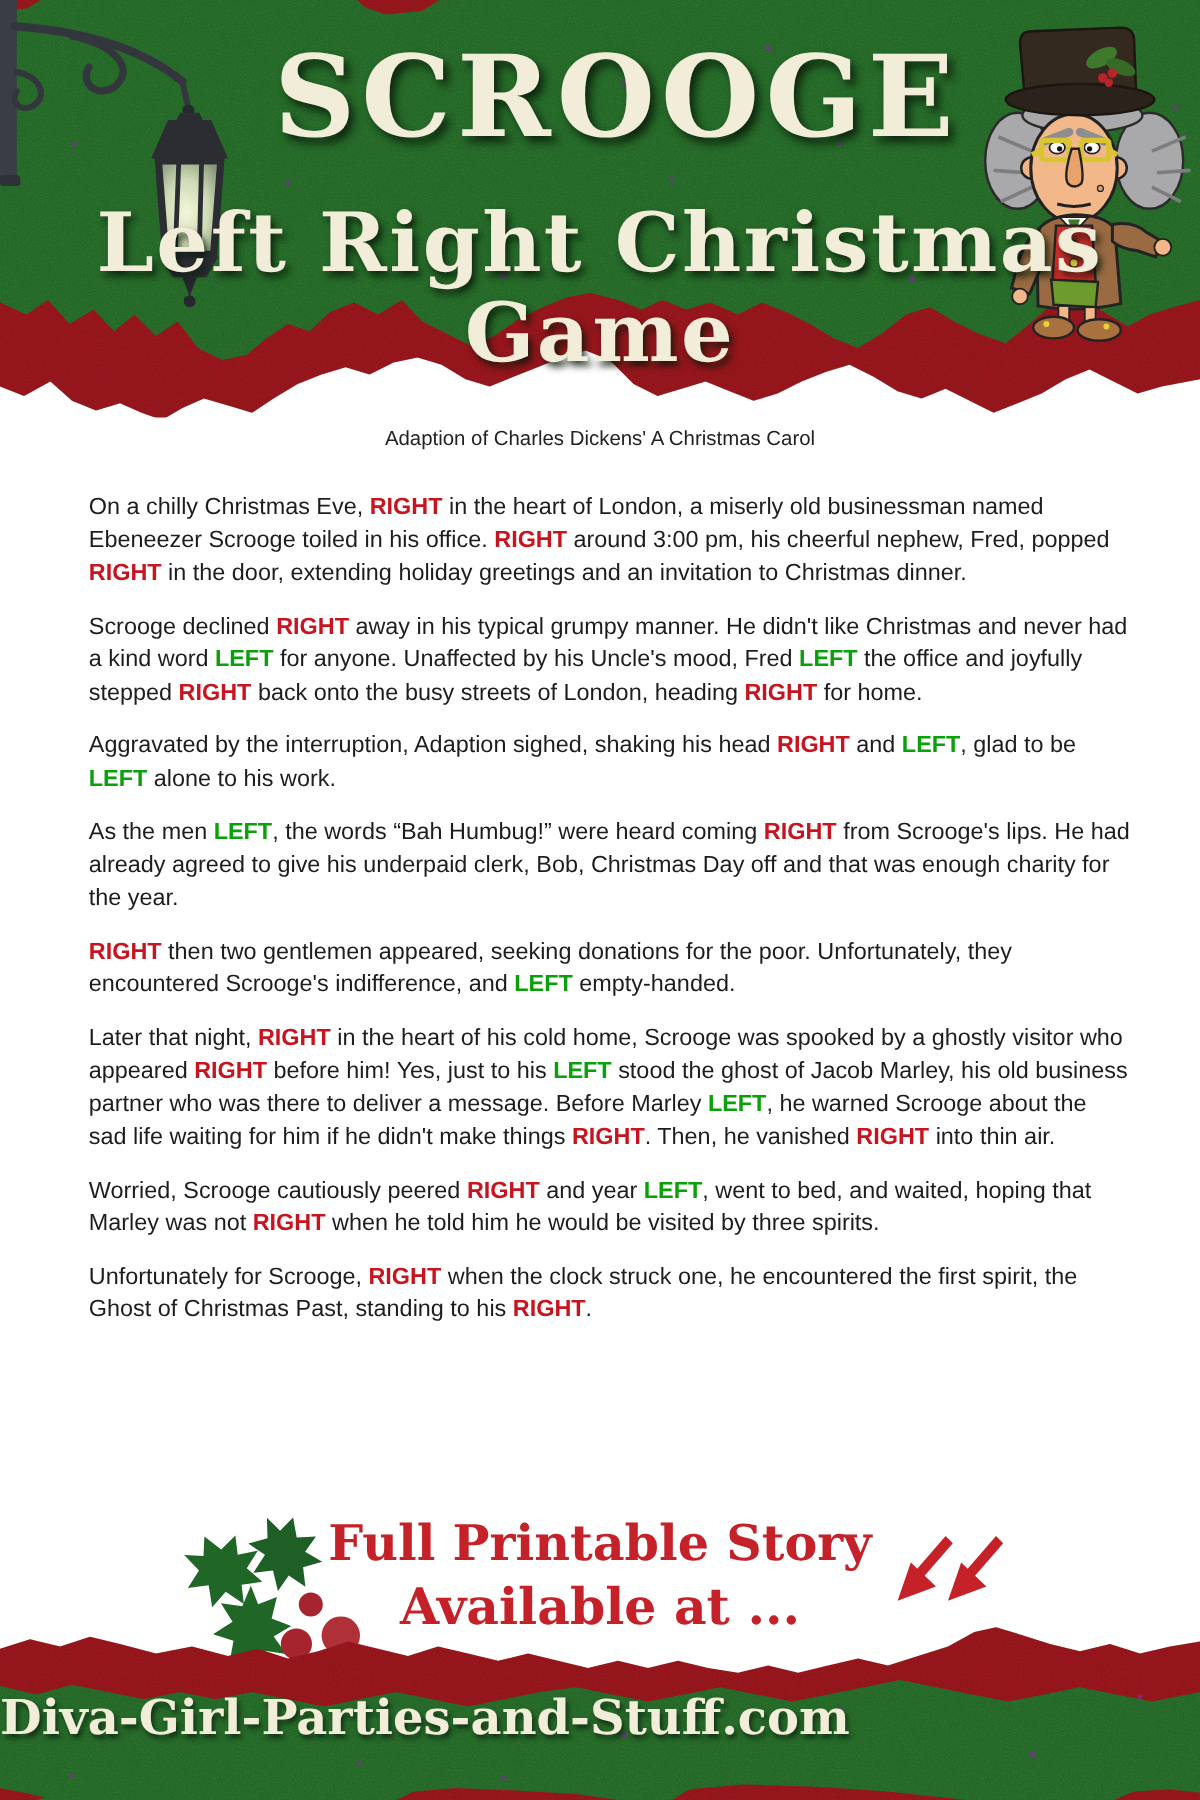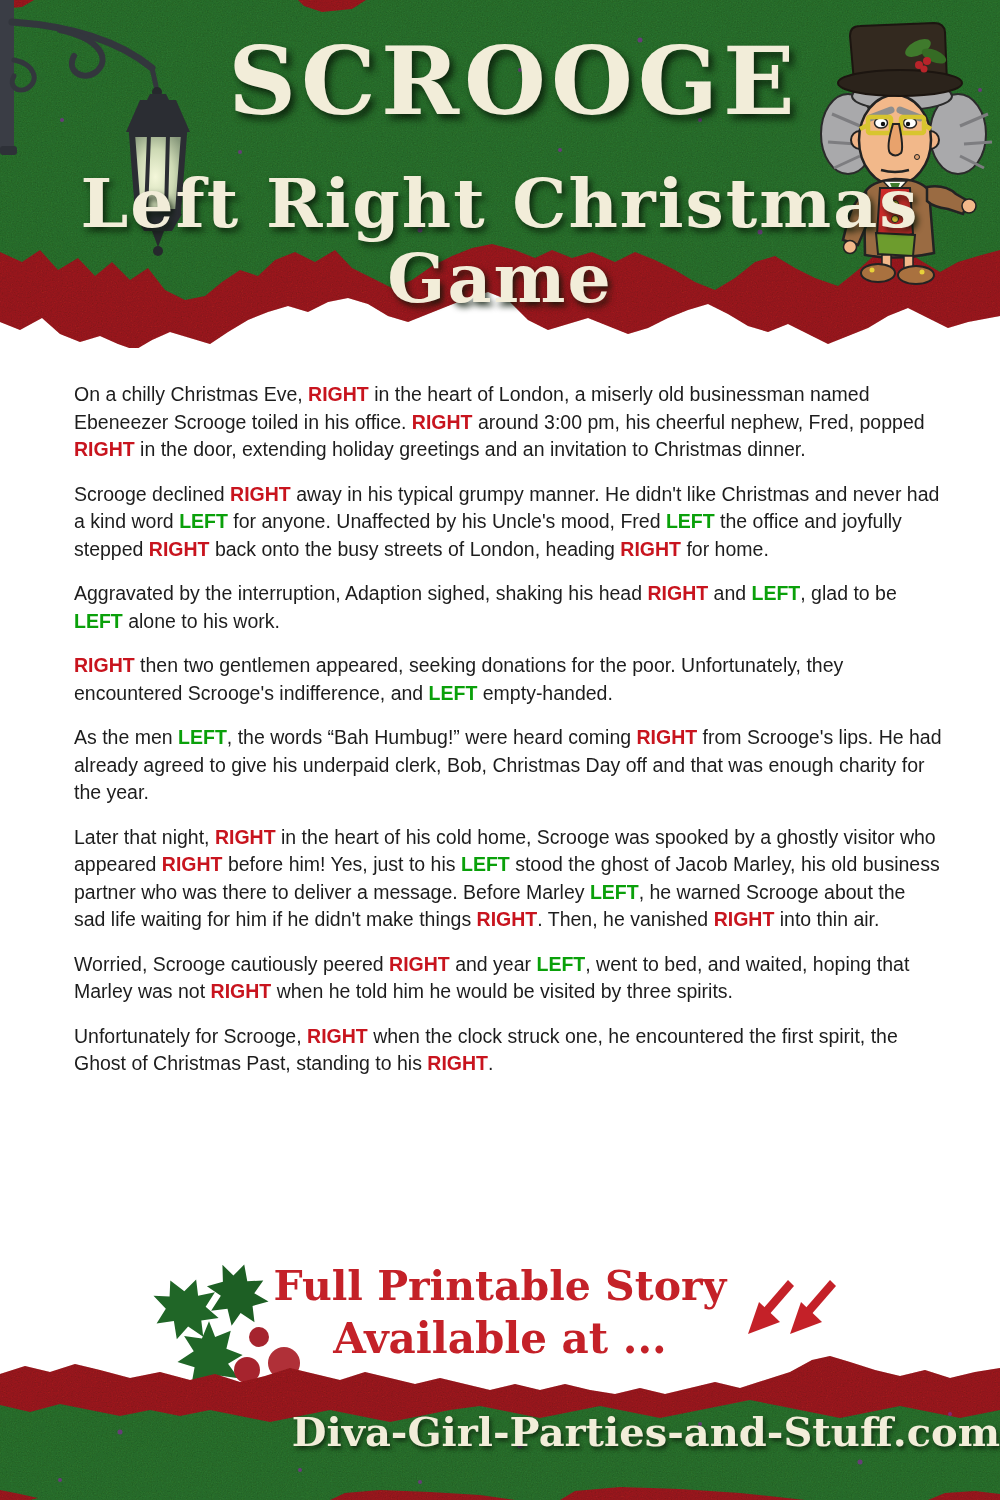--- a/index.html
+++ b/index.html
@@ -45,21 +45,21 @@
     font-family:"DejaVu Serif",serif;font-weight:700;
     color:var(--footer_red_text,#c42128);pointer-events:none;
   }
   .promo .l1{font-size:41px;line-height:1.15;margin:0;}
   .promo .l2{font-size:42px;line-height:1.2;margin:4px 0 0 0;}
   .holly-wrap{position:absolute;top:1253px;left:133px;width:178px;height:142px;}
   .arrows-wrap{position:absolute;top:1276px;left:742px;width:112px;height:82px;}
   
   .footer-banner{position:absolute;top:1350px;left:0;width:1000px;height:150px;}
   .website-domain{
-    position:absolute;top:1408px;left:0;width:1000px;margin:0;text-align:right;
+    position:absolute;top:1408px;left:0;width:1000px;margin:0;text-align:left;
     font-family:"DejaVu Serif",serif;font-weight:700;
     font-size:40px;letter-spacing:0px;
     color:var(--cream,#f2edd9);
     text-shadow:2px 3px 4px rgba(10,25,10,.7);
   }
 </style>
 </head>
 <body>
 
 <div class="header-banner">
@@ -195,26 +195,27 @@
     </svg>
   </div>
 
   <div class="title-block">
     <h1 class="main-title">SCROOGE</h1>
     <h2 class="sub-title">Left Right Christmas Game</h2>
   </div>
 </div>
 
 <main class="content">
+  <p class="adaptation-note">Adaption of Charles Dickens' A Christmas Carol</p>
   <div class="story">
       <p><span>On a chilly Christmas Eve, </span><span class="kw right">RIGHT</span><span> in the heart of London, a miserly old businessman named Ebeneezer Scrooge toiled in his office. </span><span class="kw right">RIGHT</span><span> around 3:00 pm, his cheerful nephew, Fred, popped </span><span class="kw right">RIGHT</span><span> in the door, extending holiday greetings and an invitation to Christmas dinner.</span></p>
       <p><span>Scrooge declined </span><span class="kw right">RIGHT</span><span> away in his typical grumpy manner. He didn't like Christmas and never had a kind word </span><span class="kw left">LEFT</span><span> for anyone.  Unaffected by his Uncle's mood, Fred </span><span class="kw left">LEFT</span><span> the office and joyfully stepped </span><span class="kw right">RIGHT</span><span> back onto the busy streets of London, heading </span><span class="kw right">RIGHT</span><span> for home.</span></p>
       <p><span>Aggravated by the interruption, Adaption sighed, shaking his head </span><span class="kw right">RIGHT</span><span> and </span><span class="kw left">LEFT</span><span>, glad to be </span><span class="kw left">LEFT</span><span> alone to his work.</span></p>
+      <p><span>As the men </span><span class="kw left">LEFT</span><span>, the words “Bah Humbug!” were heard coming </span><span class="kw right">RIGHT</span><span> from Scrooge's lips. He had already agreed to give his underpaid clerk, Bob, Christmas Day off and that was enough charity for the year.</span></p>
       <p><span class="kw right">RIGHT</span><span> then two gentlemen appeared, seeking donations for the poor. Unfortunately, they encountered Scrooge's indifference, and </span><span class="kw left">LEFT</span><span> empty-handed.</span></p>
-      <p><span>As the men </span><span class="kw left">LEFT</span><span>, the words “Bah Humbug!” were heard coming </span><span class="kw right">RIGHT</span><span> from Scrooge's lips. He had already agreed to give his underpaid clerk, Bob, Christmas Day off and that was enough charity for the year.</span></p>
       <p><span>Later that night, </span><span class="kw right">RIGHT</span><span> in the heart of his cold home, Scrooge was spooked by a ghostly visitor who appeared </span><span class="kw right">RIGHT</span><span> before him! Yes, just to his </span><span class="kw left">LEFT</span><span> stood the ghost of Jacob Marley, his old business partner who was there to deliver a message. Before Marley </span><span class="kw left">LEFT</span><span>, he warned Scrooge about the sad life waiting for him if he didn't make things </span><span class="kw right">RIGHT</span><span>. Then, he vanished </span><span class="kw right">RIGHT</span><span> into thin air.</span></p>
       <p><span>Worried, Scrooge cautiously peered </span><span class="kw right">RIGHT</span><span> and year </span><span class="kw left">LEFT</span><span>, went to bed, and waited, hoping that Marley was not </span><span class="kw right">RIGHT</span><span> when he told him he would be visited by three spirits.</span></p>
       <p><span>Unfortunately for Scrooge, </span><span class="kw right">RIGHT</span><span> when the clock struck one, he encountered the first spirit, the Ghost of Christmas Past, standing to his </span><span class="kw right">RIGHT</span><span>.</span></p>
     </div>
 </main>
 
 <div class="holly-wrap">
   <svg width="178" height="142" viewBox="0 0 178 142">
     <defs>
       <path id="leaf" d="M0,-26 L7,-13 L20,-18 L16,-5 L30,-2 L18,6 L24,19 L10,15 L6,28 L-2,15 L-15,21 L-11,6 L-25,2 L-13,-6 L-18,-20 L-6,-14 Z"></path>

